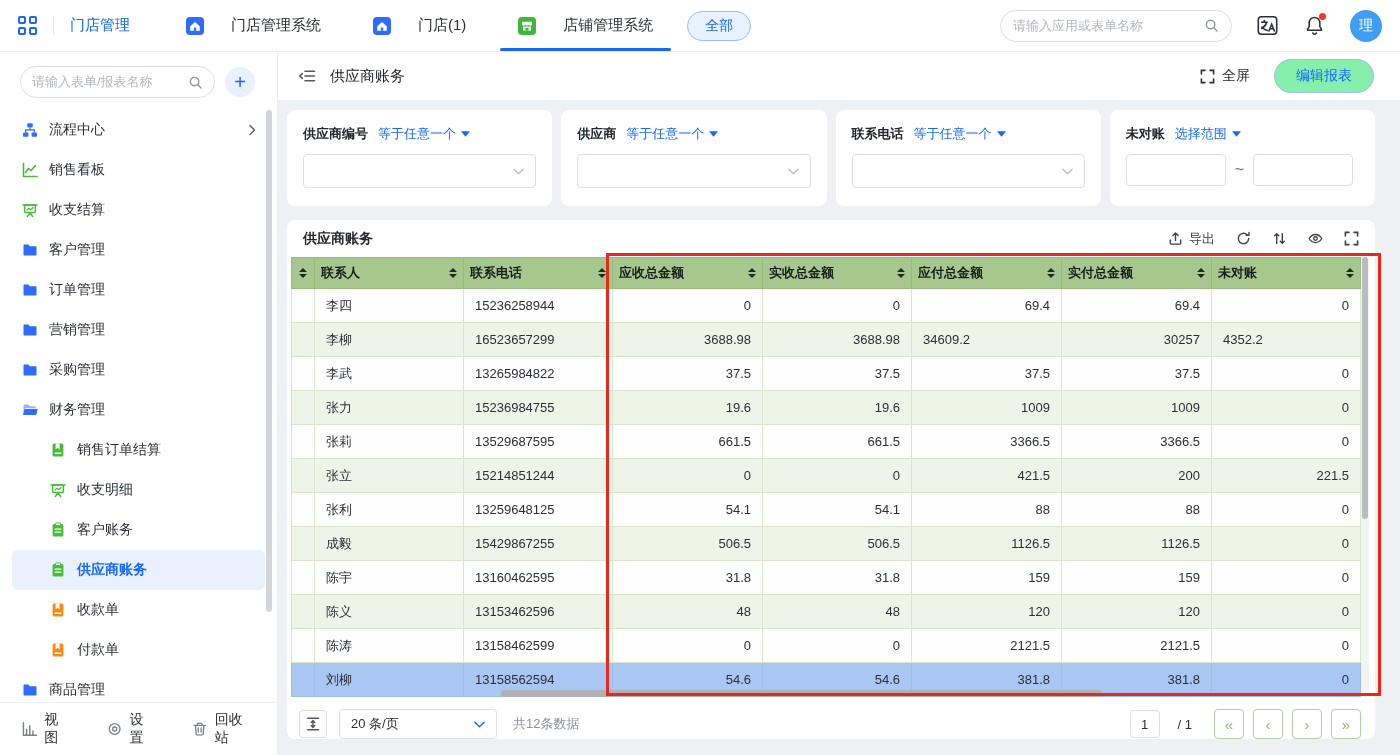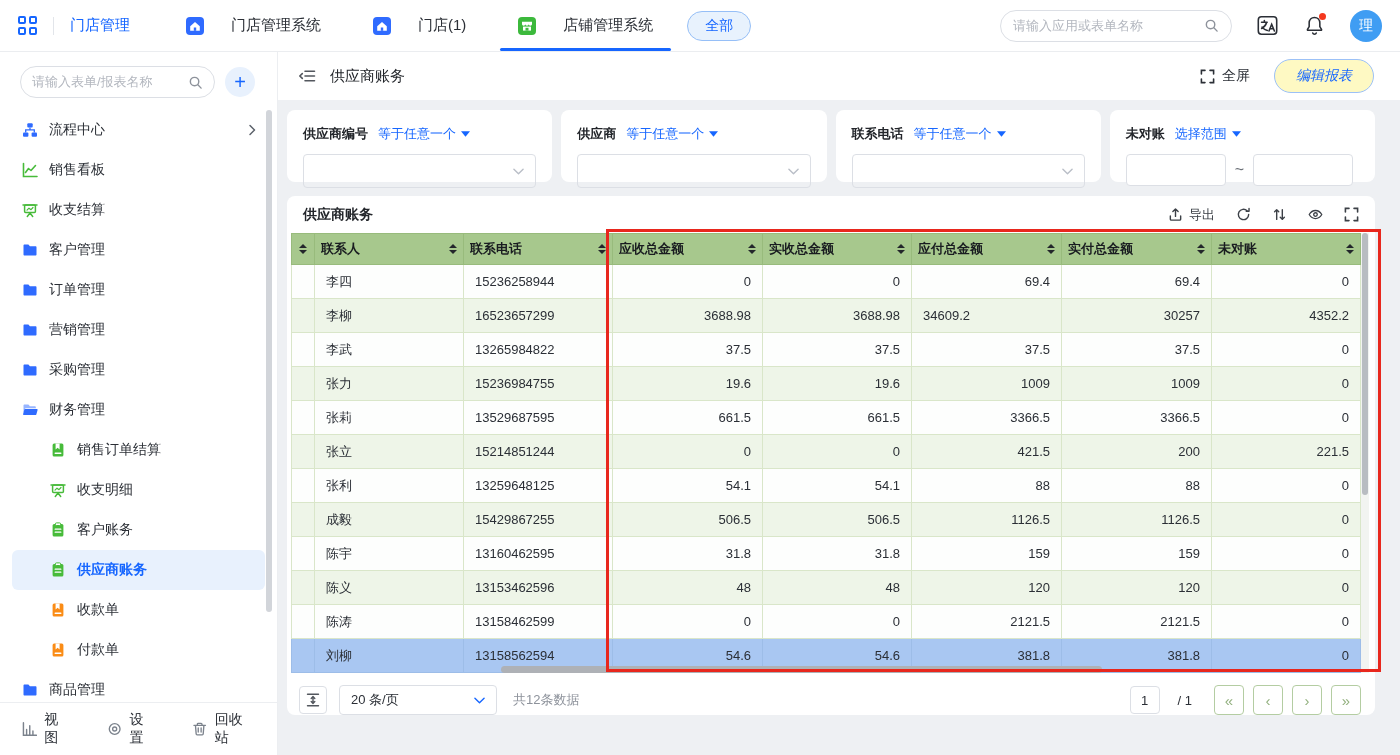--- a/index.html
+++ b/index.html
@@ -45,25 +45,25 @@
   .sf-item .icn{width:16px;height:16px;color:#7b828c;}
 
   
   .main{flex:1;min-width:0;display:flex;flex-direction:column;background:#eef0f3;}
   .page-header{height:48px;background:#fff;display:flex;align-items:center;gap:14px;padding:0 26px 0 20px;}
   .icn.ph-ic{width:18px;height:18px;color:#53575e;cursor:pointer;}
   .ph-title{font-size:15px;color:#23262b;}
   .ph-right{margin-left:auto;display:flex;align-items:center;gap:24px;}
   .fullscreen{display:flex;align-items:center;gap:7px;font-size:14px;color:#2b2f36;cursor:pointer;}
   .fullscreen .icn{width:15px;height:15px;}
-  .edit-btn{padding:7px 21px;border-radius:17px;background:#fef9c3;border:1px solid #9cc1f7;color:var(--accent);font-size:14px;font-family:inherit;cursor:pointer;font-style:italic;}
+  .edit-btn{padding:7px 21px;border-radius:17px;background:#86efac;border:1px solid #9cc1f7;color:var(--accent);font-size:14px;font-family:inherit;cursor:pointer;}
 
   .content{padding:10px 25px 0 9px;display:flex;flex-direction:column;}
   .filters{display:flex;gap:9px;}
-  .fcard{flex:1;background:#fff;border-radius:8px;height:72px;box-sizing:border-box;padding:15px 16px;}
+  .fcard{flex:1;background:#fff;border-radius:8px;height:96px;box-sizing:border-box;padding:15px 16px;}
   .frow1{display:flex;align-items:center;gap:10px;margin-bottom:11px;}
   .fname{font-size:13px;font-weight:700;color:#23262b;}
   .fop{font-size:13px;color:var(--accent);display:flex;align-items:center;gap:5px;cursor:pointer;}
   .fop .icn{width:9px;height:6px;}
   .fselect{height:32px;border:1px solid #dcdfe5;border-radius:4px;display:flex;align-items:center;justify-content:flex-end;padding:0 11px;cursor:pointer;color:#b9bec7;}
   .fselect .icn,.chev-b{width:11px;height:7px;}
   .frange{display:flex;align-items:center;gap:9px;}
   .frange input{width:100px;height:32px;border:1px solid #dcdfe5;border-radius:4px;box-sizing:border-box;font-family:inherit;}
   .tilde{color:#6b7077;}
 
@@ -605,21 +605,21 @@
                       <td style="text-align: right;">0</td>
                     </tr>
                     <tr class="alt">
                       <td style="text-align: center;"></td>
                       <td style="text-align: left;">李柳</td>
                       <td style="text-align: left;">16523657299</td>
                       <td style="text-align: right;">3688.98</td>
                       <td style="text-align: right;">3688.98</td>
                       <td style="">34609.2</td>
                       <td style="text-align: right;">30257</td>
-                      <td style="text-align: right;">4352.2</td>
+                      <td style="text-align: left;">4352.2</td>
                     </tr>
                     <tr class="">
                       <td style="text-align: center;"></td>
                       <td style="text-align: left;">李武</td>
                       <td style="text-align: left;">13265984822</td>
                       <td style="text-align: right;">37.5</td>
                       <td style="text-align: right;">37.5</td>
                       <td style="text-align: right;">37.5</td>
                       <td style="text-align: right;">37.5</td>
                       <td style="text-align: right;">0</td>

